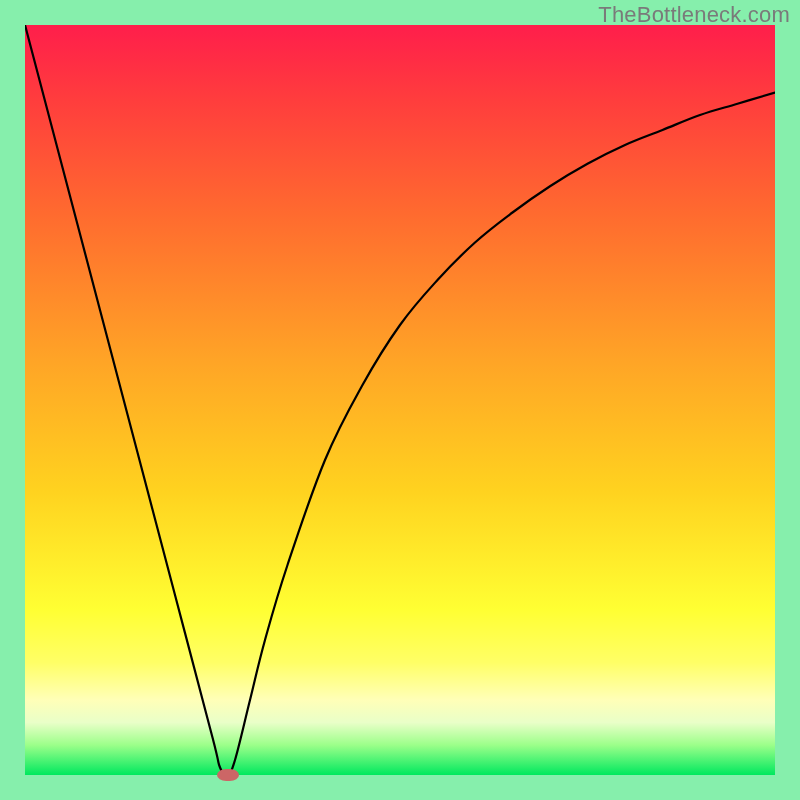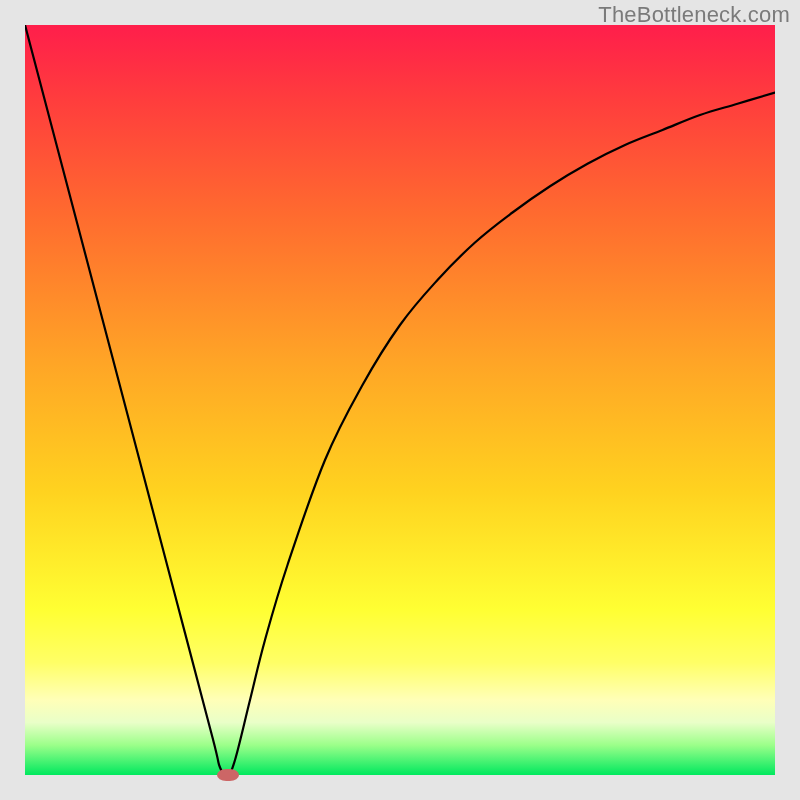--- a/index.html
+++ b/index.html
@@ -10,21 +10,21 @@
     background: #000;
     overflow: hidden;
     font-family: Arial, Helvetica, sans-serif;
   }
   .frame {
     position: absolute;
     left: 0;
     top: 0;
     width: 800px;
     height: 800px;
-    background: #e5e5e5;
+    background: #86efac;
   }
   .plot {
     position: absolute;
     left: 25px;
     top: 25px;
     width: 750px;
     height: 750px;
     background: linear-gradient(to bottom,
       #ff1e4b 0%,
       #ff3d3d 10%,

